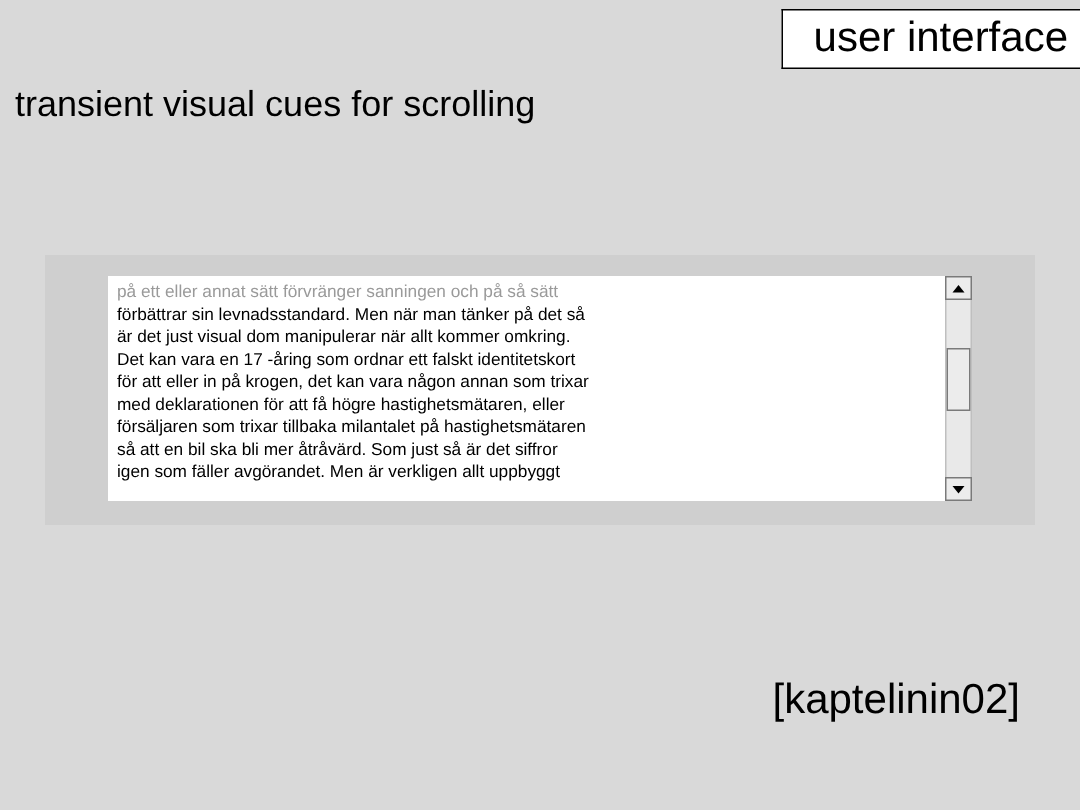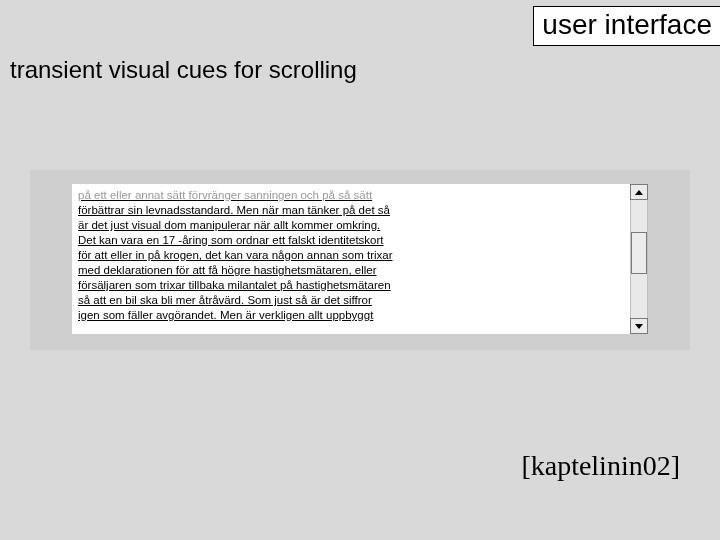--- a/index.html
+++ b/index.html
@@ -16,21 +16,21 @@
     width: 720px;
     height: 540px;
   }
   .hdr-box {
     position: absolute;
     top: 6px;
     right: 0;
     background: #ffffff;
     border: 1px solid #000;
     border-right: none;
-    padding: 2px 8px 4px 8px;
+    padding: 2px 8px 4px 20px;
     font-size: 28px;
     color: #000;
   }
   .title {
     position: absolute;
     top: 56px;
     left: 10px;
     font-size: 24px;
     color: #000;
   }
@@ -53,21 +53,20 @@
   }
   .textbox .content {
     position: absolute;
     top: 4px;
     left: 6px;
     right: 6px;
     font-family: Verdana, Geneva, sans-serif;
     font-size: 11.5px;
     line-height: 15px;
     color: #000;
-    text-decoration: underline;
   }
   .textbox .content .dim {
     color: #9a9a9a;
   }
   .scrollbar {
     position: absolute;
     top: 14px;
     left: 600px;
     width: 18px;
     height: 150px;
@@ -113,21 +112,20 @@
     border-right: 4px solid transparent;
   }
   .arrow.up { border-bottom: 5px solid #000; }
   .arrow.down { border-top: 5px solid #000; }
   .citation {
     position: absolute;
     bottom: 58px;
     right: 40px;
     font-size: 28px;
     color: #000;
-    font-family: Liberation Serif, serif;
   }
 </style>
 </head>
 <body>
 
 <div class="slide">
 
   <div class="hdr-box">
     <span>user interface</span>
   </div>

